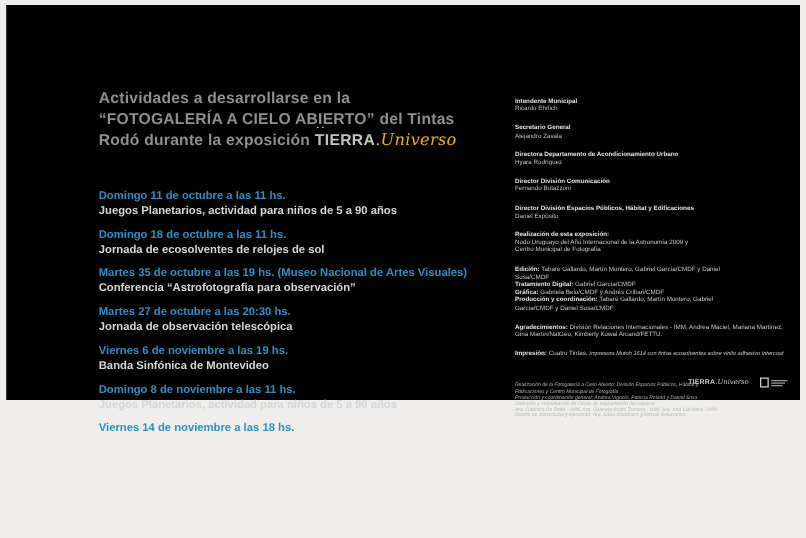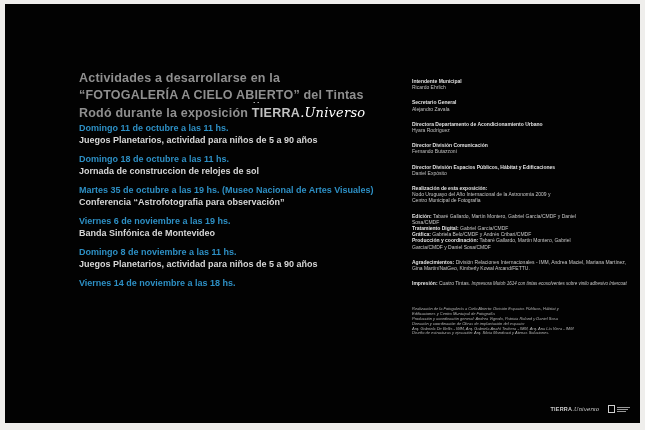--- a/index.html
+++ b/index.html
@@ -9,41 +9,41 @@
     --accent-blue:#2d8fc4;
   }
   *{box-sizing:border-box;}
   html,body{margin:0;padding:0;}
   body{
     width:645px;height:430px;position:relative;overflow:hidden;
     background:var(--page-bg);
     font-family:"Liberation Sans", sans-serif;
   }
   .poster{
-    position:absolute;left:5px;top:4px;width:635px;height:419px;
+    position:absolute;left:5px;top:4px;width:635px;height:316px;
     background:var(--poster-bg);
   }
   
   .left-col{position:absolute;left:74px;top:66px;width:330px;}
   .title{
     color:var(--title-gray);font-weight:bold;font-size:12.5px;
     line-height:17px;letter-spacing:.2px;
   }
   .brand-tierra{
     color:#c2c2c2;font-weight:bold;position:relative;letter-spacing:.3px;
   }
   .brand-tierra::before{
     content:"\02D9\02D9";
     position:absolute;top:-8px;left:1px;font-size:9px;letter-spacing:1px;color:#c2c2c2;
   }
   .brand-universo{
     font-family:"DejaVu Serif", serif;font-style:italic;font-weight:normal;
-    color:#ffffff;font-size:13px;
+    color:#eab308;font-size:13px;
   }
-  .events{}
+  .events{margin-top:29px;}
   .event{font-size:9px;font-weight:bold;line-height:12px;margin-bottom:7px;}
   .event-date{color:var(--accent-blue);}
   .event-desc{color:#d6d6d6;}
   
   .right-col{
     position:absolute;left:407px;top:74px;width:228px;
     color:#c9c9c9;font-size:5px;line-height:6.2px;
   }
   .official{margin-bottom:9px;}
   .role{font-weight:bold;color:#e2e2e2;}
@@ -85,25 +85,29 @@
       <div><span>Rodó durante la exposición </span><span class="brand-tierra">TIERRA</span><span class="brand-universo"><span>.</span><span>Universo</span></span></div>
     </div>
 
     <div class="events">
       <div class="event">
         <div class="event-date">Domingo 11 de octubre a las 11 hs.</div>
         <div class="event-desc">Juegos Planetarios, actividad para niños de 5 a 90 años</div>
       </div>
       <div class="event">
         <div class="event-date">Domingo 18 de octubre a las 11 hs.</div>
-        <div class="event-desc">Jornada de construccion de relojes de sol</div>
+        <div class="event-desc">Jornada de ecosolventes de relojes de sol</div>
       </div>
       <div class="event">
         <div class="event-date">Martes 35 de octubre a las 19 hs. (Museo Nacional de Artes Visuales)</div>
         <div class="event-desc">Conferencia “Astrofotografia para observación”</div>
+      </div>
+      <div class="event">
+        <div class="event-date">Martes 27 de octubre a las 20:30 hs.</div>
+        <div class="event-desc">Jornada de observación telescópica</div>
       </div>
       <div class="event">
         <div class="event-date">Viernes 6 de noviembre a las 19 hs.</div>
         <div class="event-desc">Banda Sinfónica de Montevideo</div>
       </div>
       <div class="event">
         <div class="event-date">Domingo 8 de noviembre a las 11 hs.</div>
         <div class="event-desc">Juegos Planetarios, actividad para niños de 5 a 90 años</div>
       </div>
       <div class="event">

